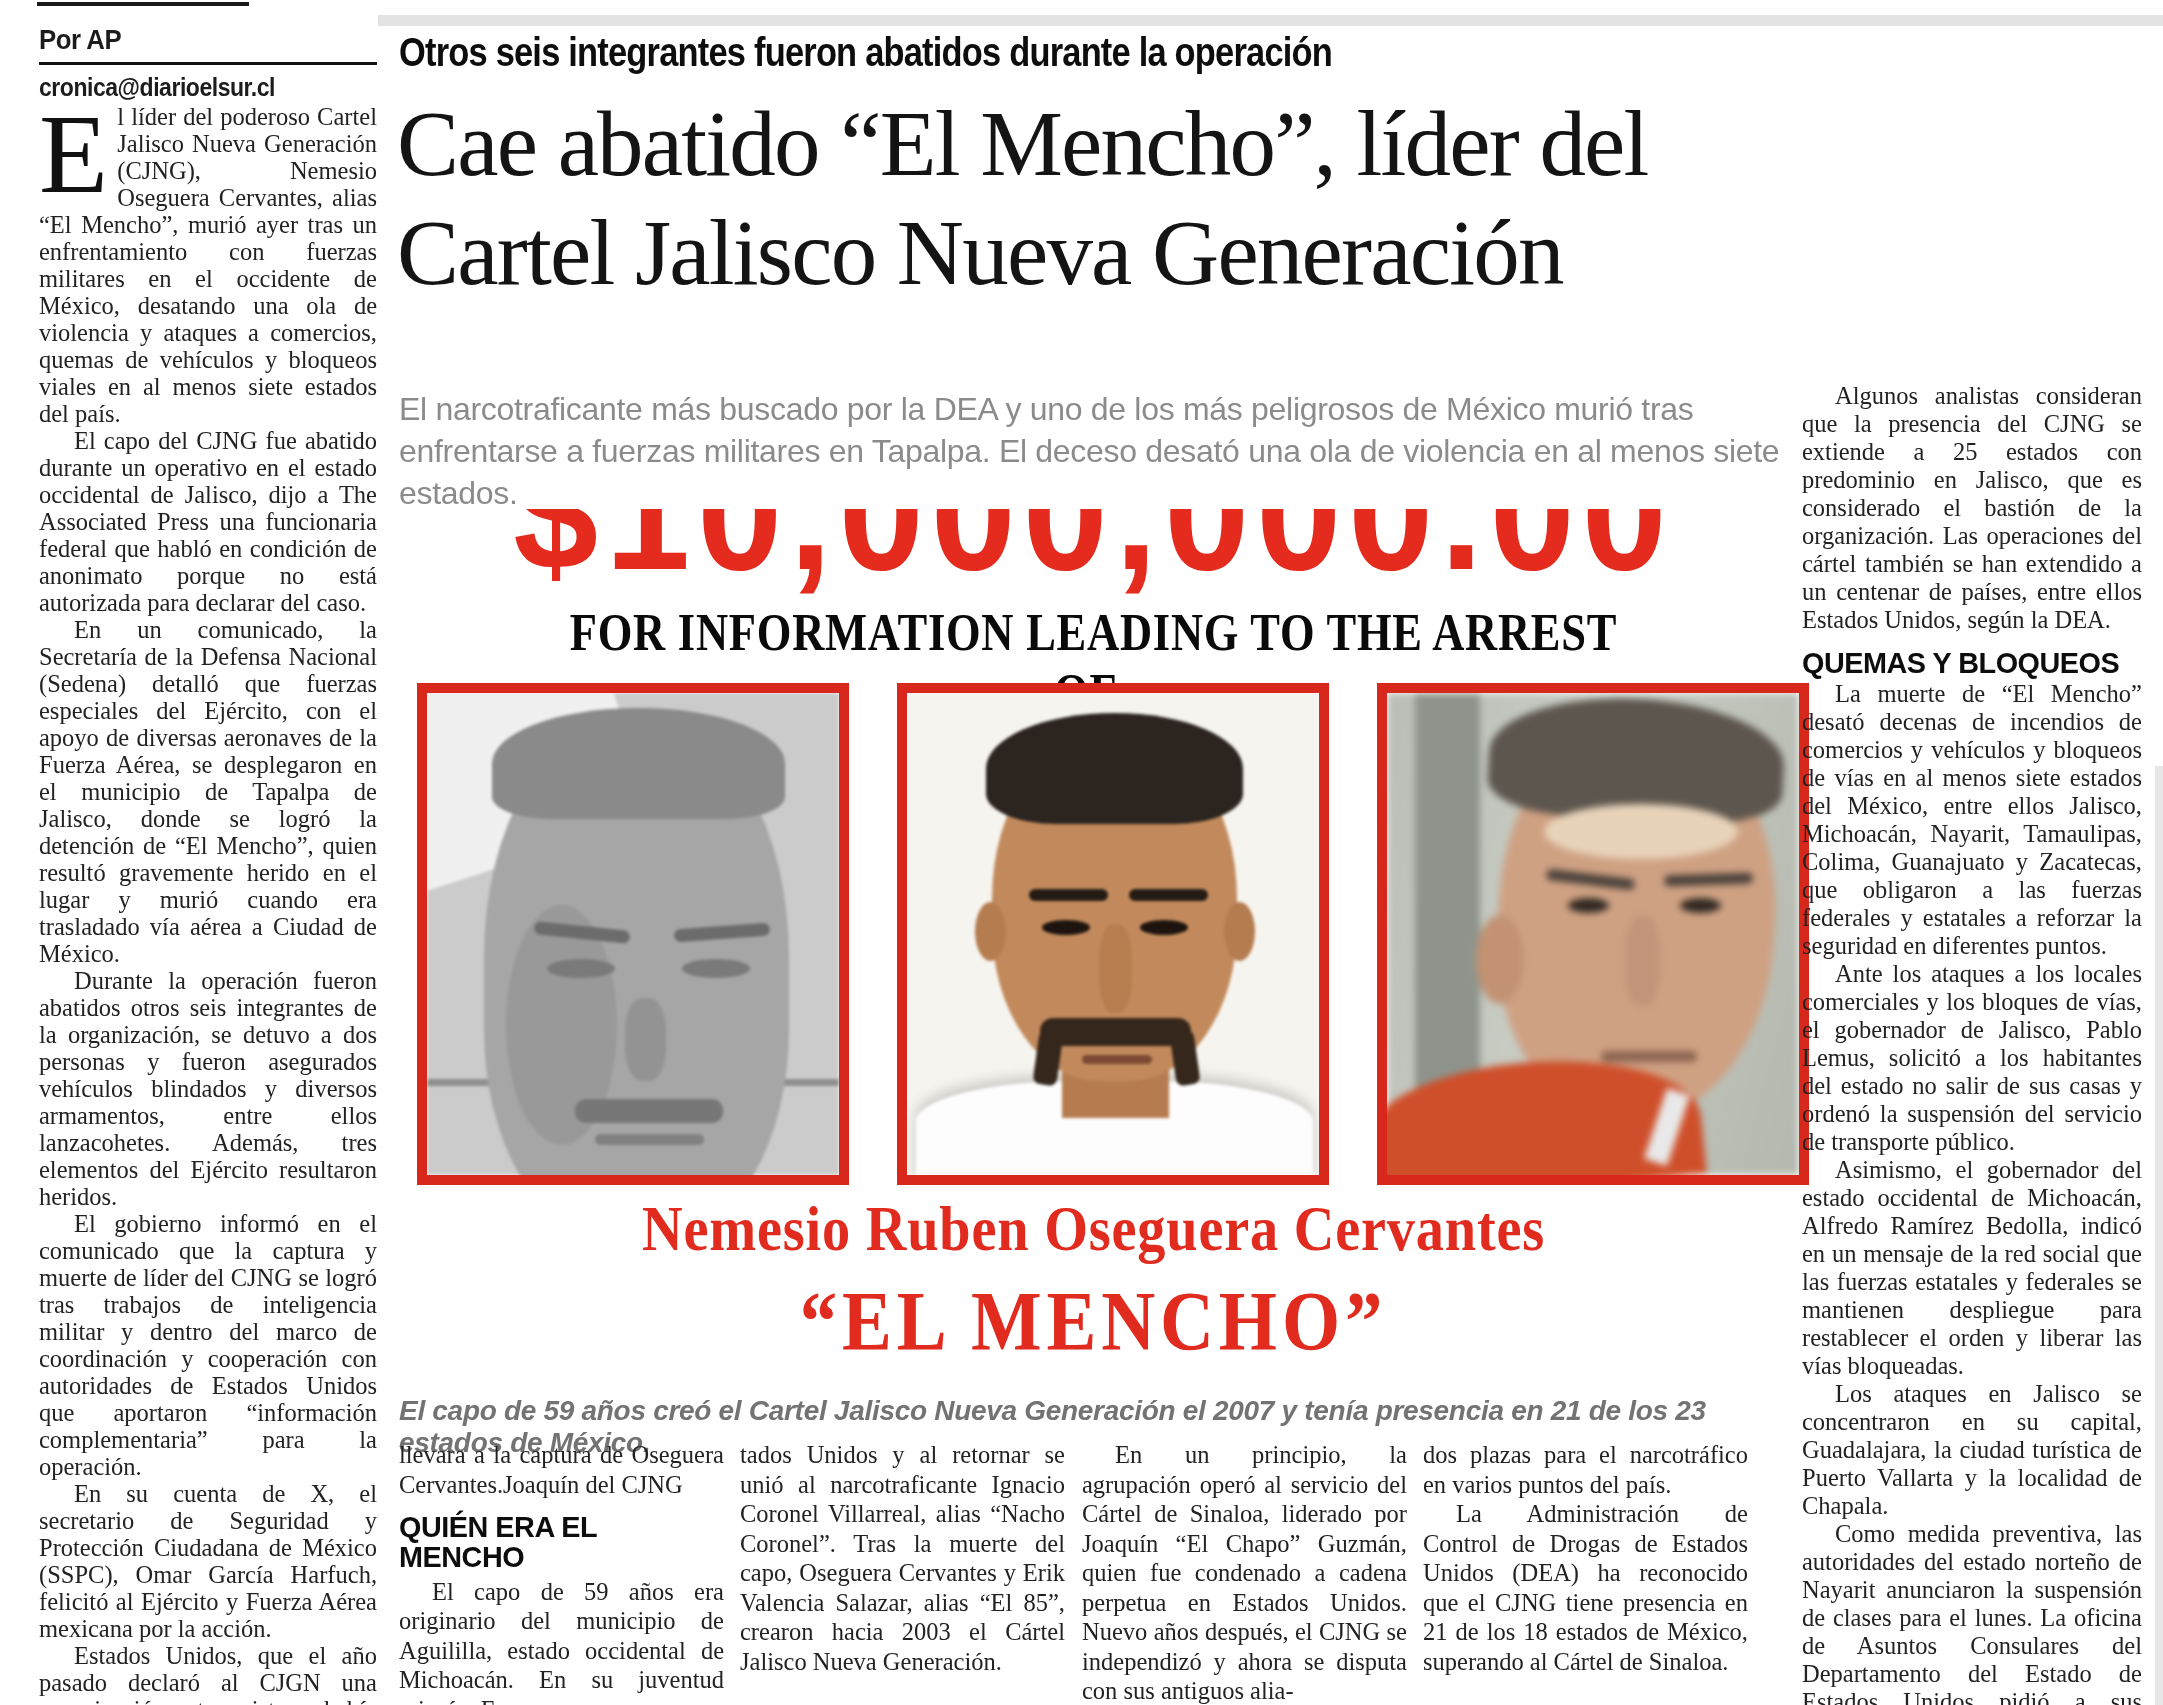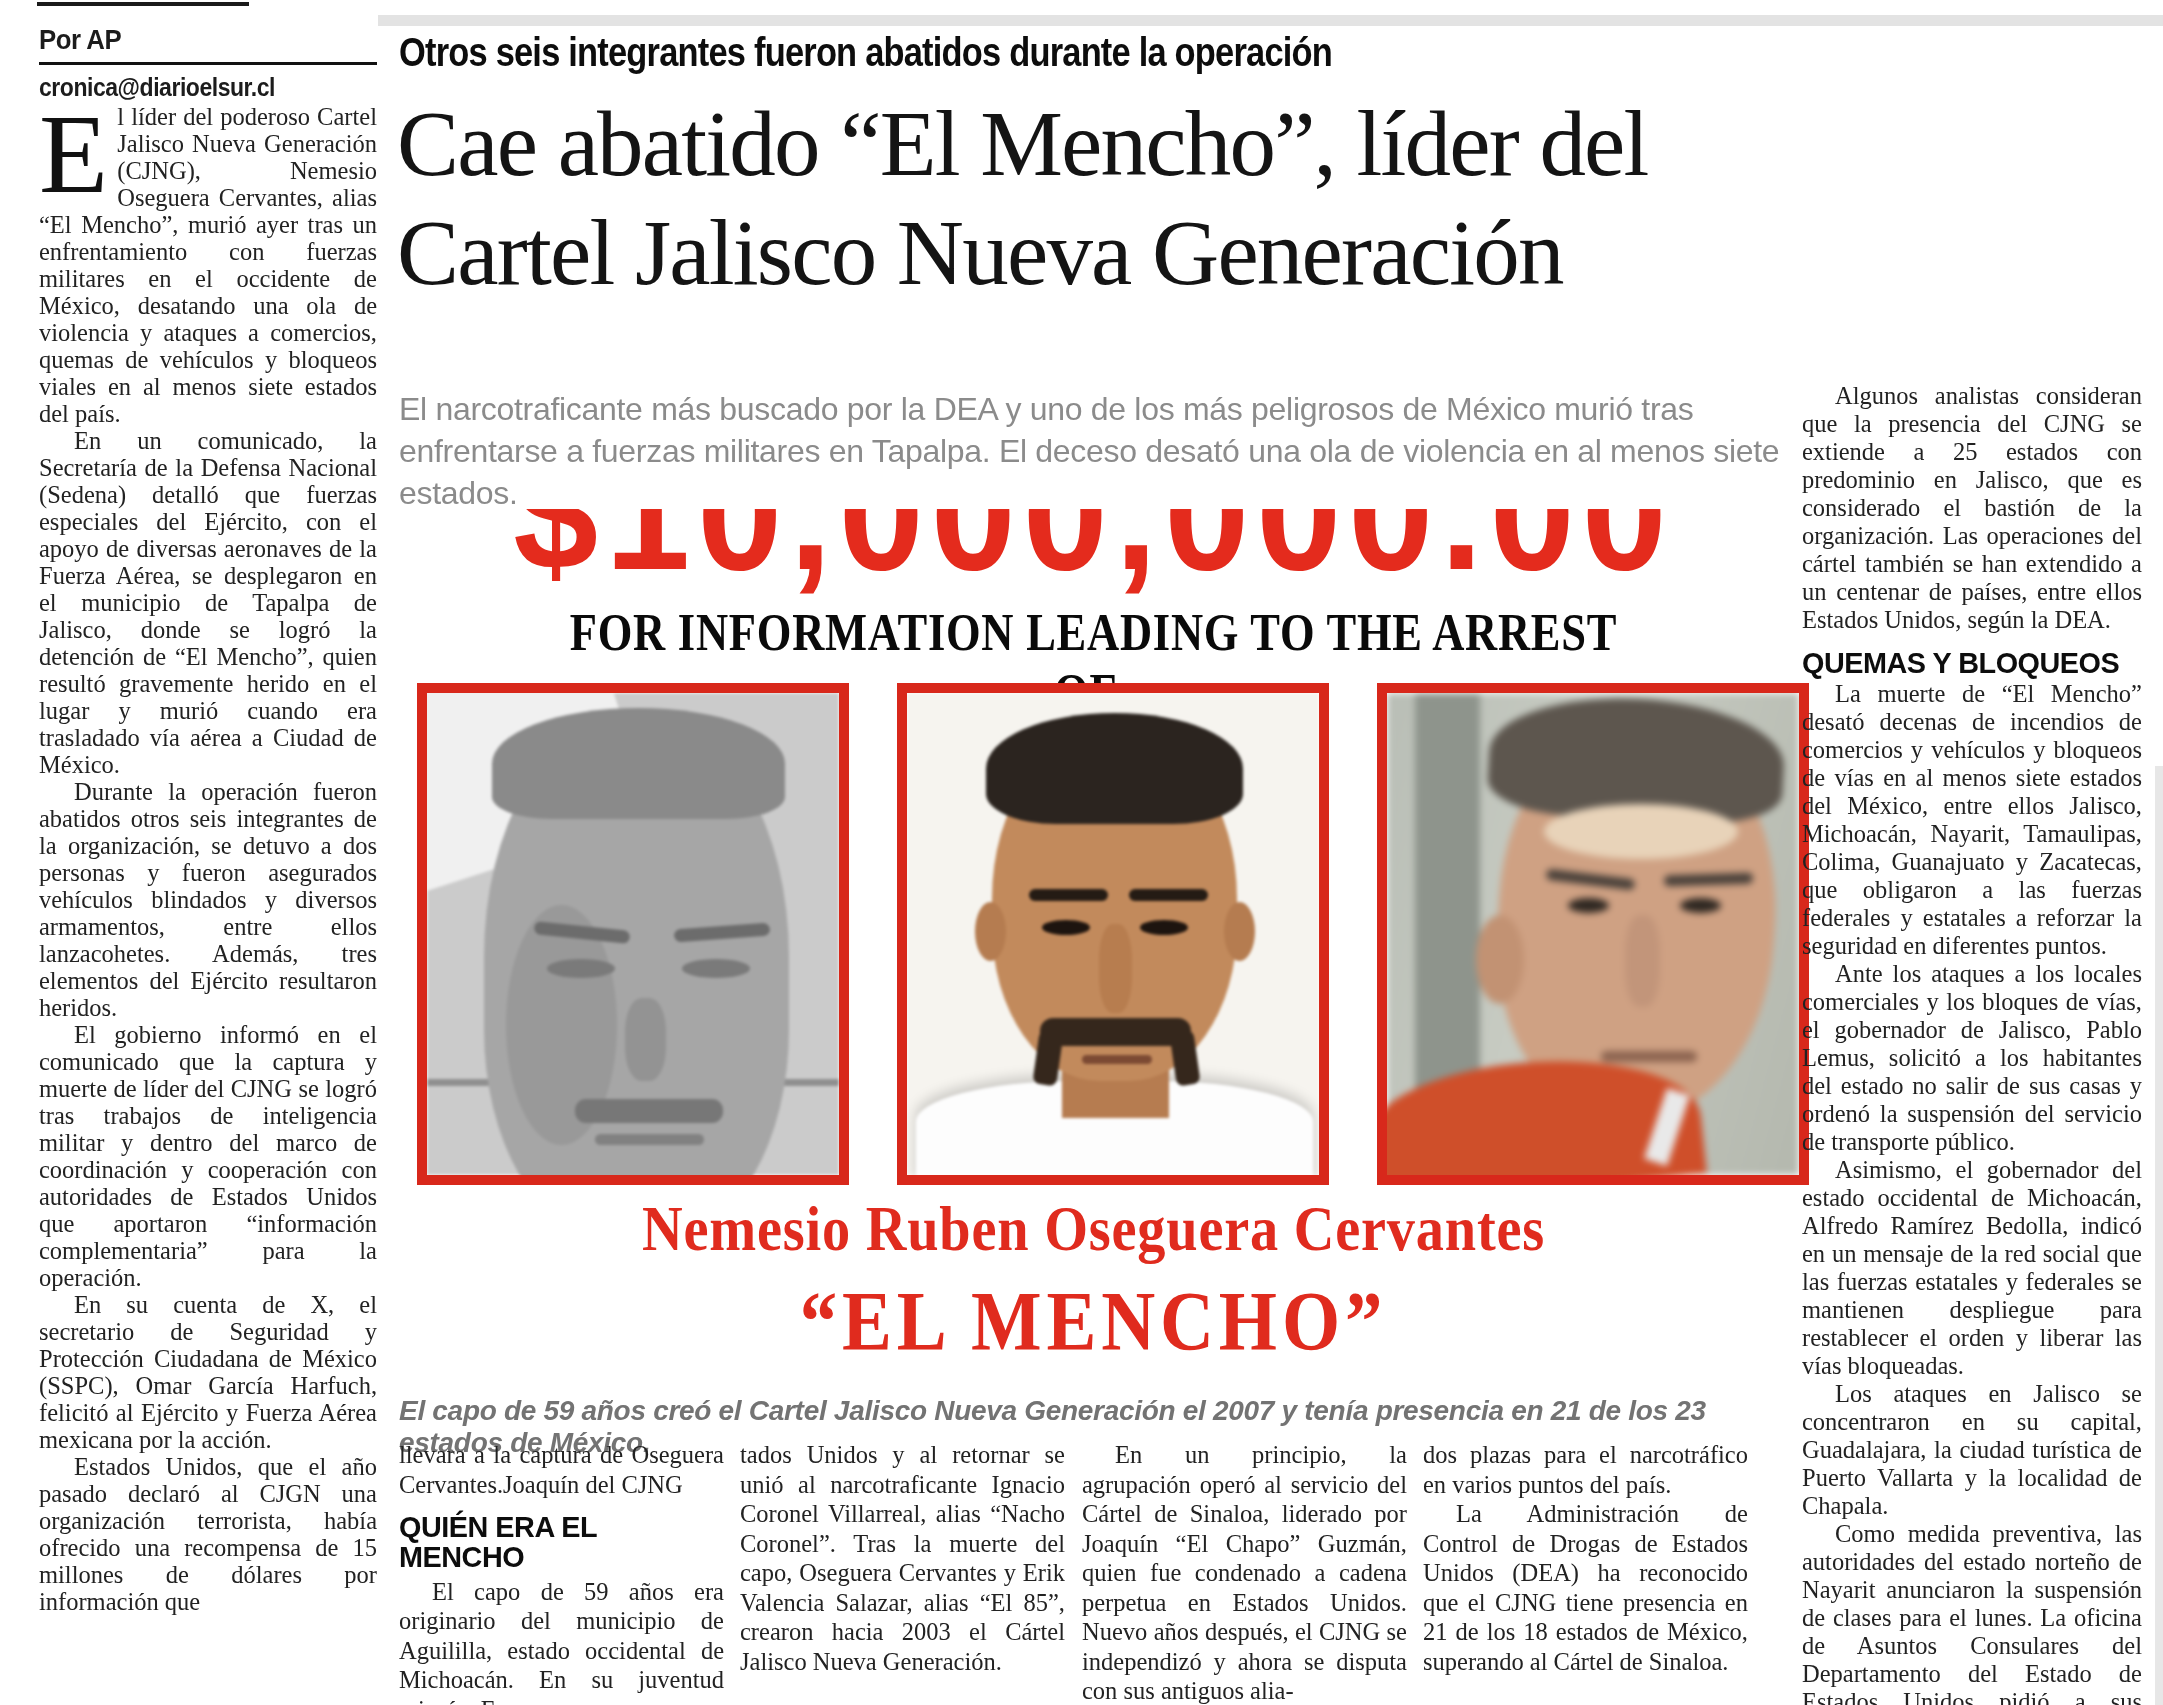--- a/index.html
+++ b/index.html
@@ -127,20 +127,21 @@
 <div class="abs right-edge"></div>
 
 <div class="abs byline">
   <div class="who">Por AP</div>
   <div class="rule"></div>
   <div class="email">cronica@diarioelsur.cl</div>
 </div>
 
 <div class="abs leftcol">
   <p><span class="dropcap">E</span><span>l líder del poderoso Cartel Jalisco Nueva Generación (CJNG), Nemesio Oseguera Cervantes, alias “El Mencho”, murió ayer tras un enfrentamiento con fuerzas militares en el occidente de México, desatando una ola de violencia y ataques a comercios, quemas de vehículos y bloqueos viales en al menos siete estados del país.</span></p>
+  <p class="ind">El capo del CJNG fue abatido durante un operativo en el estado occidental de Jalisco, dijo a The Associated Press una funcionaria federal que habló en condición de anonimato porque no está autorizada para declarar del caso.</p>
   <p class="ind">En un comunicado, la Secretaría de la Defensa Nacional (Sedena) detalló que fuerzas especiales del Ejército, con el apoyo de diversas aeronaves de la Fuerza Aérea, se desplegaron en el municipio de Tapalpa de Jalisco, donde se logró la detención de “El Mencho”, quien resultó gravemente herido en el lugar y murió cuando era trasladado vía aérea a Ciudad de México.</p>
   <p class="ind">Durante la operación fueron abatidos otros seis integrantes de la organización, se detuvo a dos personas y fueron asegurados vehículos blindados y diversos armamentos, entre ellos lanzacohetes. Además, tres elementos del Ejército resultaron heridos.</p>
   <p class="ind">El gobierno informó en el comunicado que la captura y muerte de líder del CJNG se logró tras trabajos de inteligencia militar y dentro del marco de coordinación y cooperación con autoridades de Estados Unidos que aportaron “información complementaria” para la operación.</p>
   <p class="ind">En su cuenta de X, el secretario de Seguridad y Protección Ciudadana de México (SSPC), Omar García Harfuch, felicitó al Ejército y Fuerza Aérea mexicana por la acción.</p>
   <p class="ind">Estados Unidos, que el año pasado declaró al CJGN una organización terrorista, había ofrecido una recompensa de 15 millones de dólares por información que</p>
 </div>
 
 <div class="abs kicker">Otros seis integrantes fueron abatidos durante la operación</div>
 <div class="abs headline">
   <div>Cae abatido “El Mencho”, líder del</div>

